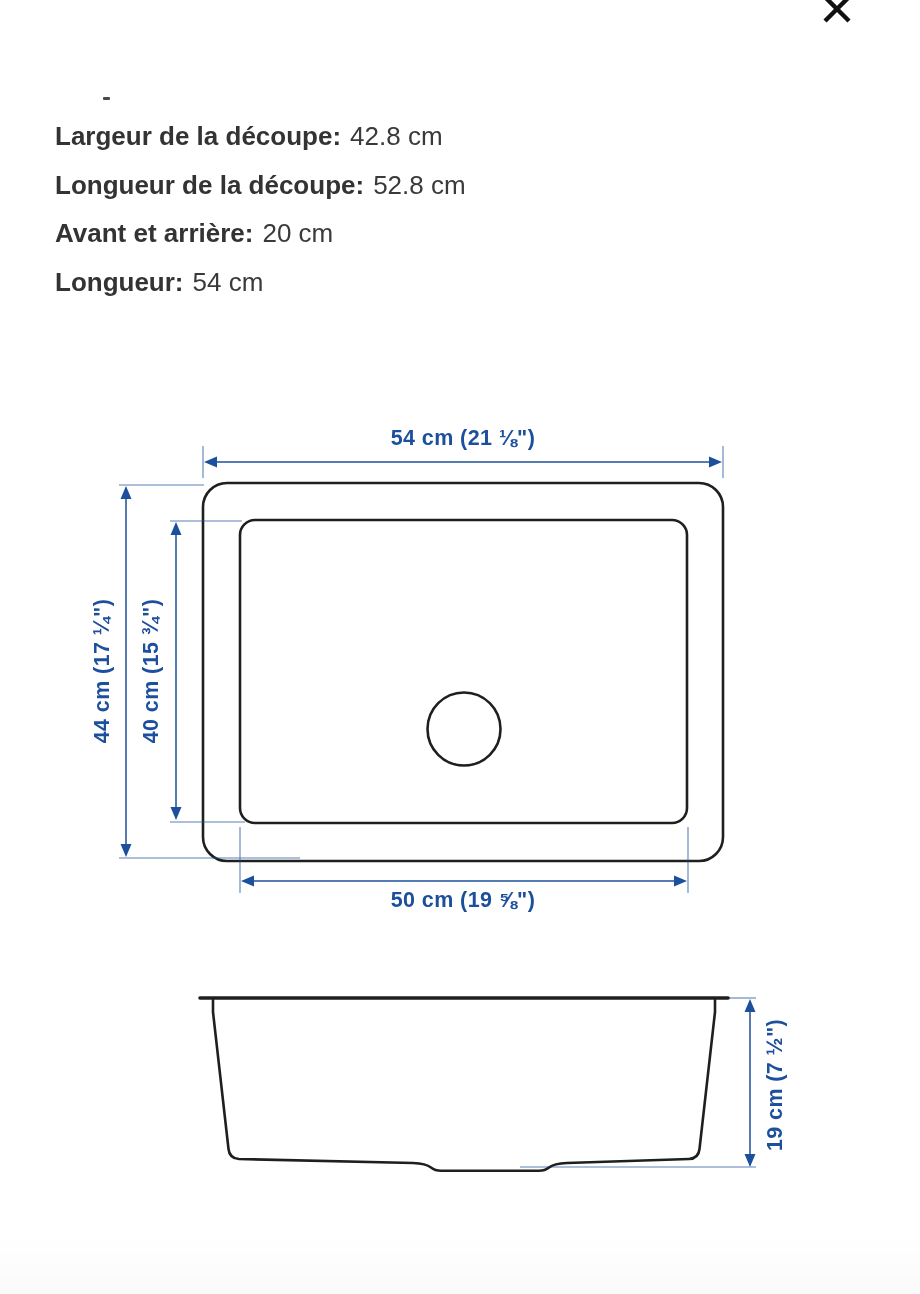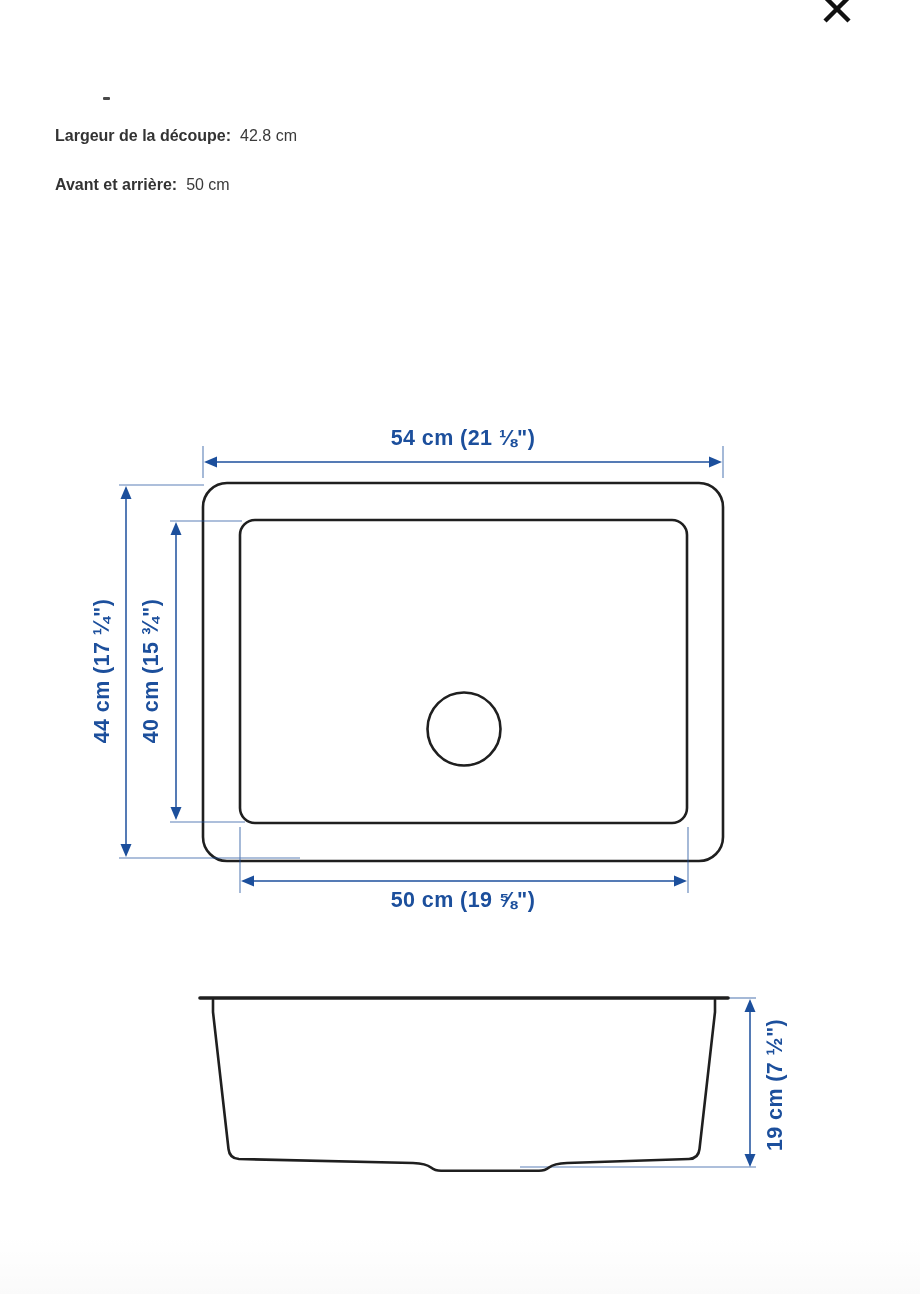--- a/index.html
+++ b/index.html
@@ -13,21 +13,21 @@
     pointer-events:none;
   }
   .close-btn{
     position:absolute;left:818px;top:-9px;width:38px;height:38px;
     background:transparent;border:none;padding:0;cursor:pointer;
   }
   .stray-dash{
     position:absolute;left:103px;top:97px;width:7px;height:3px;background:#4a4a4a;border-radius:1px;
   }
   .specs{
-    position:absolute;left:55px;top:112px;font-size:16px;color:#3a3a3a;
+    position:absolute;left:55px;top:112px;font-size:26px;color:#3a3a3a;
   }
   .spec-row{line-height:48.5px;white-space:nowrap;}
   .spec-label{font-weight:700;color:#333;}
   .spec-value{font-weight:400;margin-left:9px;color:#3a3a3a;}
   .drawing-svg{position:absolute;left:0;top:0;}
   .dim-label{
     position:absolute;color:#1C4F9C;font-weight:700;font-size:21.5px;
     letter-spacing:.4px;white-space:nowrap;
   }
   .dim-h{width:400px;text-align:center;}
@@ -45,21 +45,27 @@
     </svg>
   </button>
 
   <span class="stray-dash"></span>
 
   <div class="specs">
     <div class="spec-row">
       <span class="spec-label">Largeur de la découpe:</span><span class="spec-value">42.8 cm</span>
     </div>
     <div class="spec-row">
-      <span class="spec-label">Avant et arrière:</span><span class="spec-value">50 cm</span>
+      <span class="spec-label">Longueur de la découpe:</span><span class="spec-value">52.8 cm</span>
+    </div>
+    <div class="spec-row">
+      <span class="spec-label">Avant et arrière:</span><span class="spec-value">20 cm</span>
+    </div>
+    <div class="spec-row">
+      <span class="spec-label">Longueur:</span><span class="spec-value">54 cm</span>
     </div>
   </div>
 
   <svg class="drawing-svg" width="920" height="1294" viewBox="0 0 920 1294" fill="none">
 
     <g stroke="#1F1F1F" stroke-width="2.6" stroke-linejoin="round">
       <rect x="203" y="483" width="520" height="378" rx="24"></rect>
       <rect x="240" y="520" width="447" height="303" rx="15"></rect>
       <circle cx="464" cy="729" r="36.5"></circle>
     </g>

